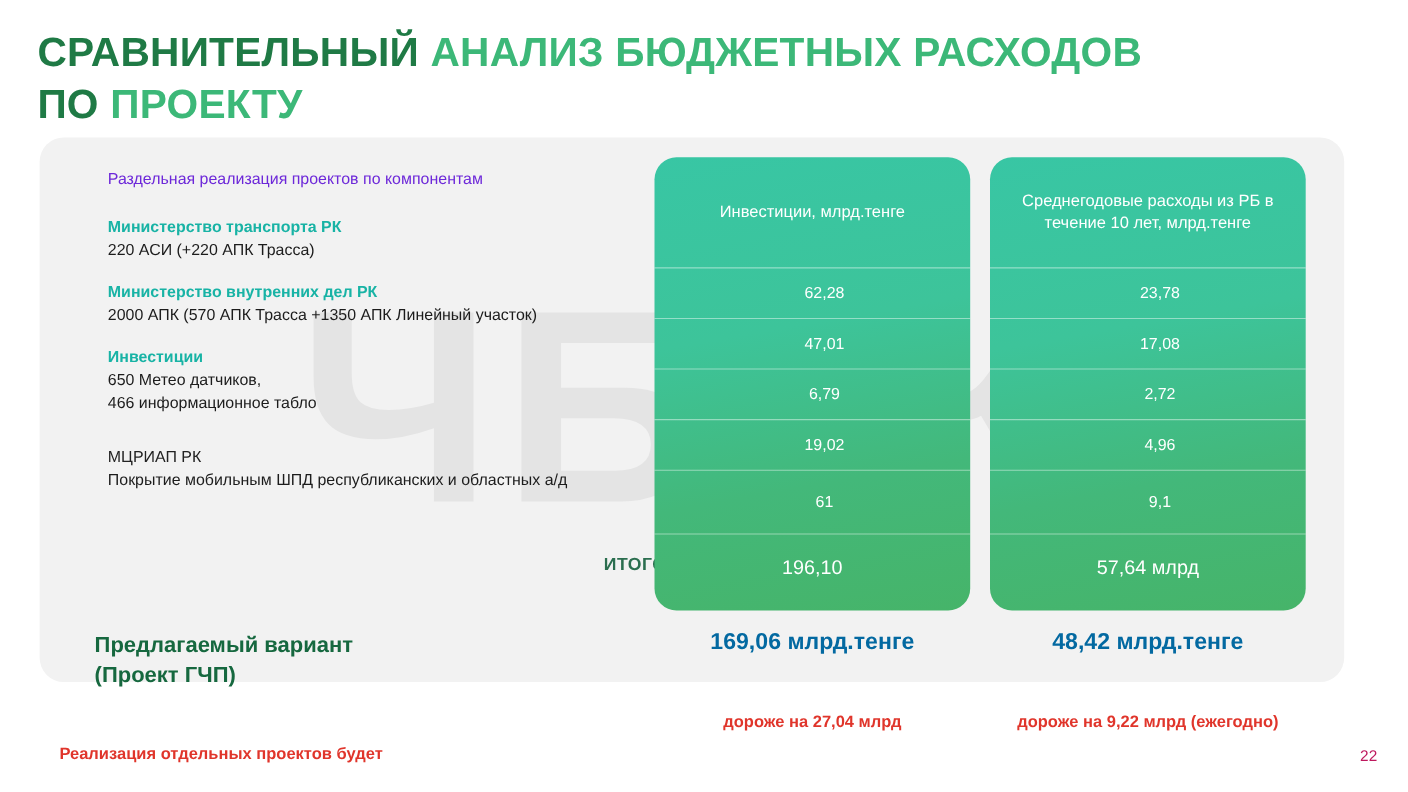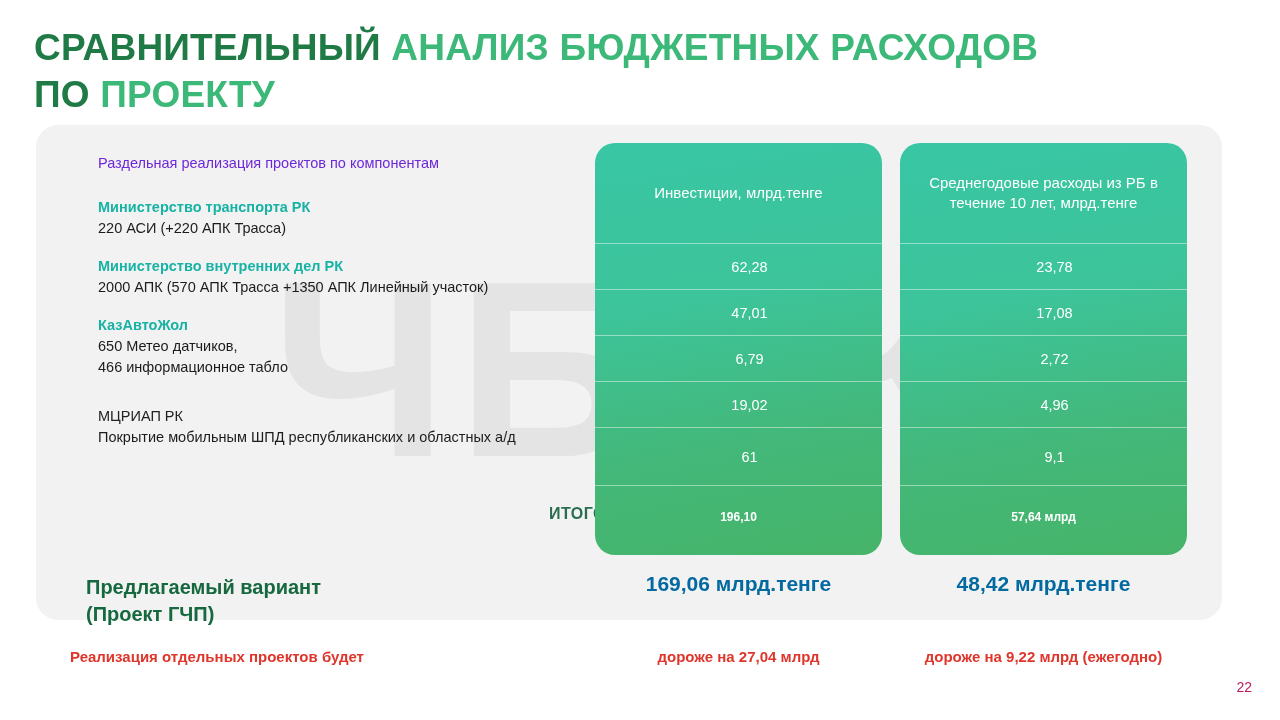--- a/index.html
+++ b/index.html
@@ -123,22 +123,22 @@
     font-size: 14.5px;
     border-top: 1px solid rgba(255,255,255,0.45);
     padding-left: 22px;
   }
   .grow.tall { height: 58px; }
   .gtotal {
     height: 62px;
     display: flex;
     align-items: center;
     justify-content: center;
-    font-size: 12px;
-    font-weight: bold;
+    font-size: 18px;
+    font-weight: normal;
     border-top: 1px solid rgba(255,255,255,0.45);
   }
 
   
   .proposed-label {
     position: absolute;
     left: 50px; top: 437px;
     font-size: 20px;
     font-weight: bold;
     color: #16683f;
@@ -158,21 +158,21 @@
   .proposed-val.v2 { left: 864px; }
 
   
   .foot {
     position: absolute;
     top: 648px;
     font-size: 15px;
     font-weight: bold;
     color: #e0352b;
   }
-  .foot.f0 { left: 70px; }
+  .foot.f0 { left: 54px; margin-top: 29px; }
   .foot.f1 { left: 595px; width: 287px; text-align: center; }
   .foot.f2 { left: 900px; width: 287px; text-align: center; }
 
   .page-num {
     position: absolute;
     right: 28px; bottom: 25px;
     font-size: 14px;
     color: #be185d;
   }
 </style>
@@ -197,21 +197,21 @@
         <div class="org-name">Министерство транспорта РК</div>
         <div class="org-desc">220 АСИ   (+220 АПК Трасса)</div>
       </div>
 
       <div class="org-block b2">
         <div class="org-name">Министерство внутренних дел РК</div>
         <div class="org-desc">2000 АПК (570 АПК Трасса +1350 АПК Линейный участок)</div>
       </div>
 
       <div class="org-block b3">
-        <div class="org-name">КазАвтоЖол</div>
+        <div class="org-name">Инвестиции</div>
         <div class="org-desc" style="white-space: pre-line;">650 Метео датчиков,
 466 информационное табло</div>
       </div>
 
       <div class="org-block b4">
         <div class="org-name dark">МЦРИАП РК</div>
         <div class="org-desc">Покрытие мобильным ШПД республиканских и областных а/д</div>
       </div>
     </div>
 

